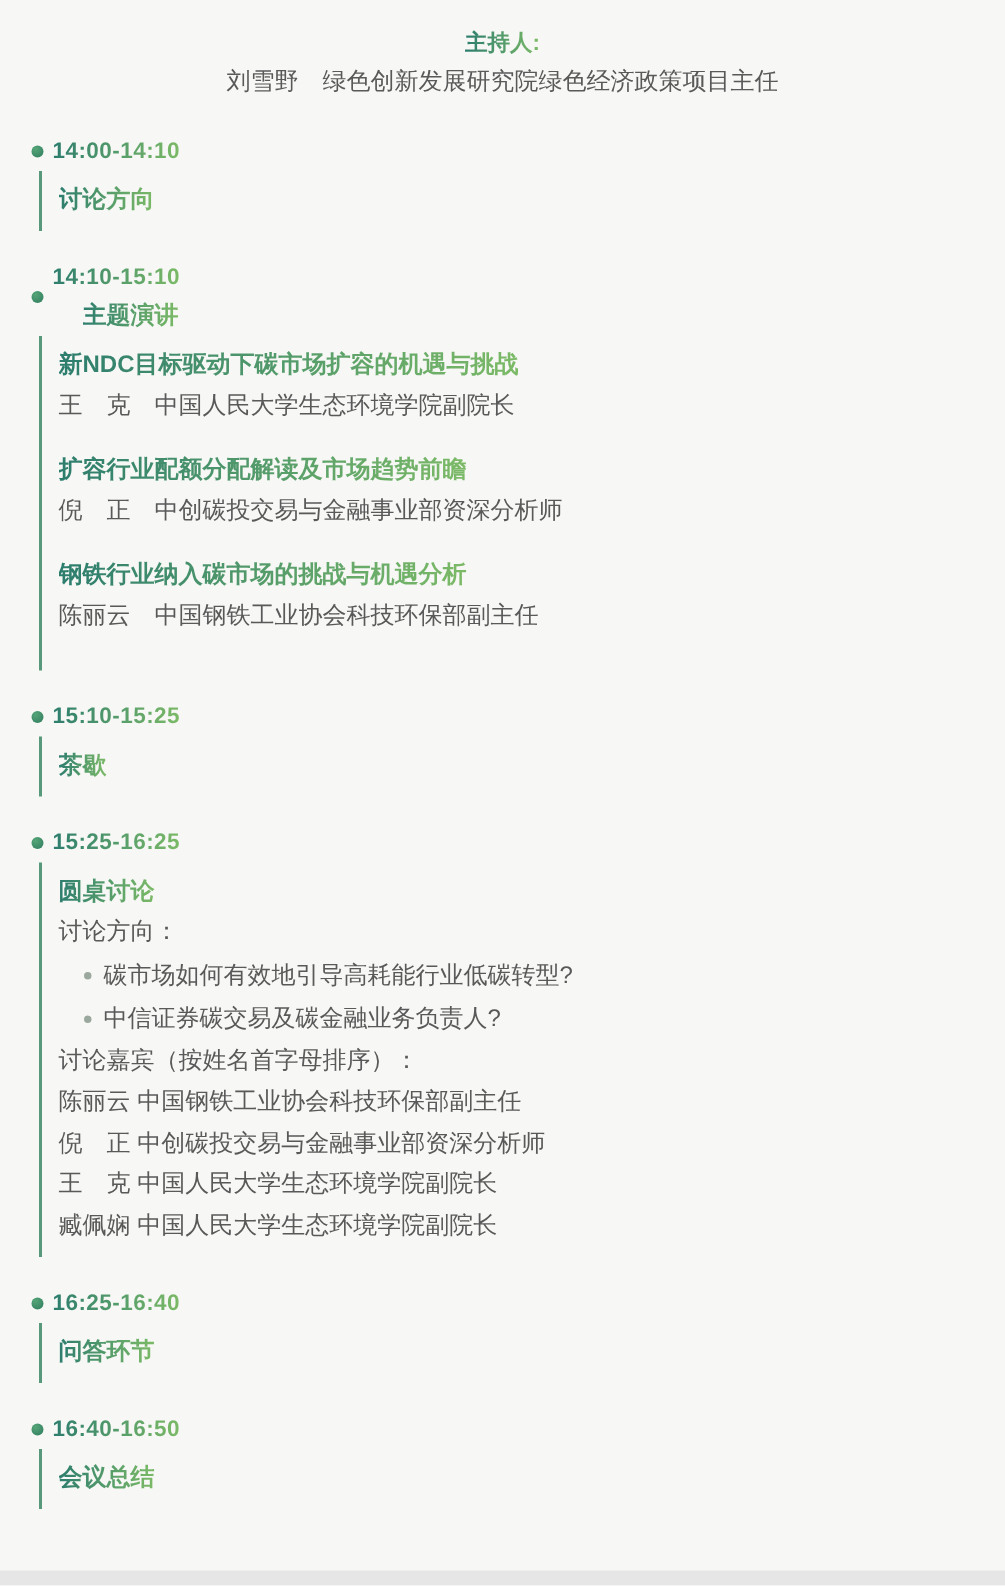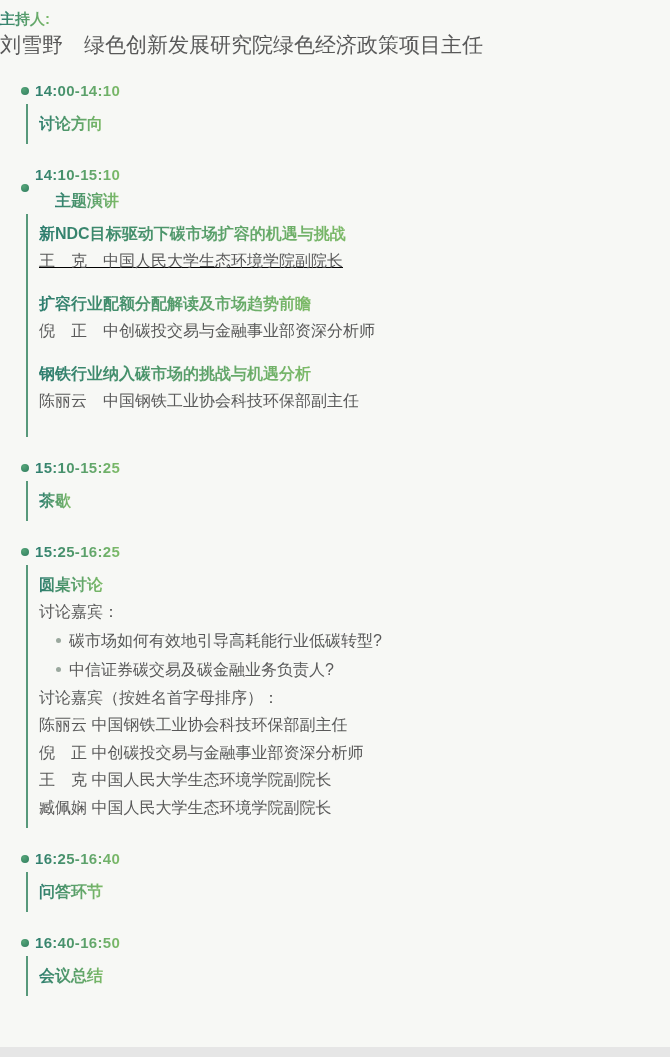--- a/index.html
+++ b/index.html
@@ -4,23 +4,23 @@
 <style>
   :root{
     --grad-a:#2d7d6e; --grad-b:#7cba67;
     --line:#58997b; --dot-a:#55a578; --dot-b:#2f7c5e;
     --text:#595959; --bg:#f7f8f5; --bullet:#9aa89e; --bar:#e6e6e6;
   }
   html,body{margin:0;padding:0;}
   body{background:#fff;font-family:"Liberation Sans","DejaVu Sans",sans-serif;}
   .page{position:relative;width:670px;height:1057px;background:var(--bg);overflow:hidden;}
 
-  .host{padding-top:6px;text-align:left;}
+  .host{padding-top:16px;text-align:center;}
   .host-label{font-size:15px;font-weight:700;line-height:26px;}
-  .host-name{font-size:21px;color:var(--text);line-height:26px;}
+  .host-name{font-size:16px;color:var(--text);line-height:26px;}
 
   .grad{
     display:inline-block;
     background-image:linear-gradient(90deg,var(--grad-a) 0%,var(--grad-b) 100%);
     -webkit-background-clip:text;background-clip:text;
     color:#3f8f72;-webkit-text-fill-color:transparent;
     font-weight:700;
   }
 
   .timeline{margin-top:20px;}
@@ -38,21 +38,21 @@
     padding:6px 0 7px 11px;
   }
   .item-heading{font-size:16px;line-height:27px;}
   .item-text{font-size:16px;color:var(--text);line-height:27.5px;}
   .bullet{position:relative;font-size:16px;color:var(--text);line-height:29px;padding-left:30px;}
   .bullet::before{
     content:'';position:absolute;left:17px;top:12px;
     width:5px;height:5px;border-radius:50%;background:var(--bullet);
   }
   .talk{margin:16px 0;}
-  .talk:first-child{margin-top:0;text-decoration:underline;}
+  .talk:first-child{margin-top:0;}
   .talk-title{font-size:16px;line-height:27px;}
   .talk-speaker{font-size:16px;color:var(--text);line-height:27px;}
 
   .bottom-bar{
     position:absolute;left:0;bottom:0;width:670px;height:10px;
     background:var(--bar);
   }
 </style>
 </head>
 <body>
@@ -96,21 +96,21 @@
           <div><span class="item-heading grad">茶歇</span></div>
         </div>
       </div>
       <div class="session">
         <div class="session-header">
           <span class="dot"></span>
           <div><span class="time grad">15:25-16:25</span></div>
         </div>
         <div class="session-body">
           <div><span class="item-heading grad">圆桌讨论</span></div>
-          <div class="item-text">讨论嘉宾：</div>
+          <div class="item-text">讨论方向：</div>
           <div class="bullet">碳市场如何有效地引导高耗能行业低碳转型?</div>
           <div class="bullet">中信证券碳交易及碳金融业务负责人?</div>
           <div class="item-text">讨论嘉宾（按姓名首字母排序）：</div>
           <div class="item-text">陈丽云 中国钢铁工业协会科技环保部副主任</div>
           <div class="item-text">倪　正 中创碳投交易与金融事业部资深分析师</div>
           <div class="item-text">王　克 中国人民大学生态环境学院副院长</div>
           <div class="item-text">臧佩娴 中国人民大学生态环境学院副院长</div>
         </div>
       </div>
       <div class="session">

